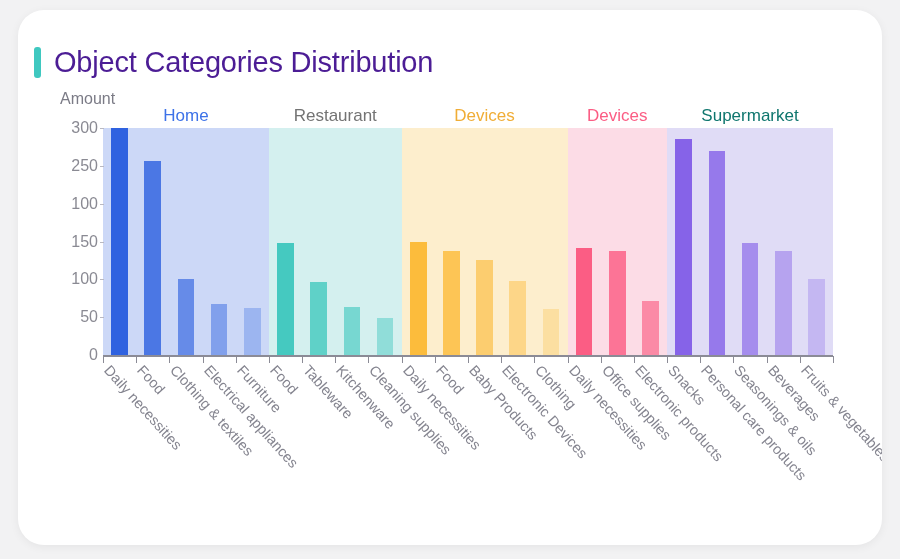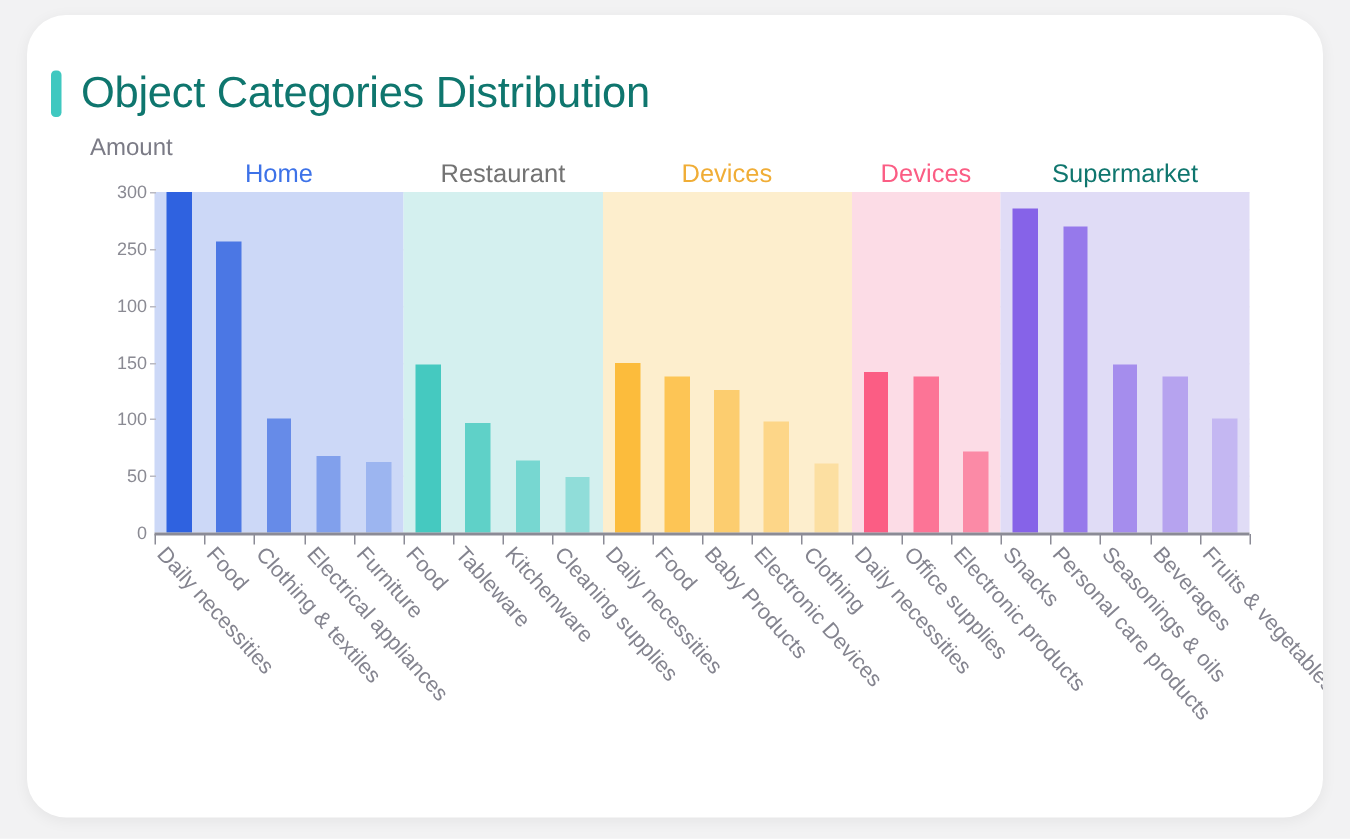--- a/index.html
+++ b/index.html
@@ -20,21 +20,21 @@
   }
   #title-row {
     position: absolute; left: 16px; top: 36px;
     display: flex; align-items: center; gap: 13px;
   }
   #title-bar-accent {
     width: 7px; height: 31px; border-radius: 3px;
     background: #3fc8c0;
   }
   #chart-title {
-    font-size: 29px; color: #0f766e; font-weight: 400;
+    font-size: 29px; color: #4c1d95; font-weight: 400;
     letter-spacing: -0.2px; white-space: nowrap;
   }
 
   
   #plot-wrap { position: absolute; left: 0; top: 0; width: 864px; height: 535px; }
   #y-axis-label {
     position: absolute; left: 42px; top: 80px;
     font-size: 16px; color: #7b7b86;
   }
   #group-label-row { position: absolute; left: 0; top: 96px; width: 700px; height: 24px; }
@@ -50,21 +50,21 @@
   .group-band { position: absolute; top: 0; bottom: 0; }
   .gridline {
     position: absolute; left: 0; width: 100%;
     border-top: 1px solid rgba(150,150,160,0.17);
     height: 0;
   }
   .bar { position: absolute; bottom: 0; }
   #y-ticks { position: absolute; left: 30px; top: 118px; width: 50px; height: 227px; }
   .y-tick-label {
     position: absolute; right: 0; transform: translateY(-50%);
-    font-size: 12px; color: #8a8a93; white-space: nowrap;
+    font-size: 16px; color: #8a8a93; white-space: nowrap;
   }
   .y-tick-mark {
     position: absolute; left: 82px; width: 4px; height: 1px;
     background: #b9b9c2;
   }
   #x-axis-line {
     position: absolute; left: 85px; top: 345px;
     width: 730px; height: 2px; background: #8b8b96;
   }
   .x-tick {

